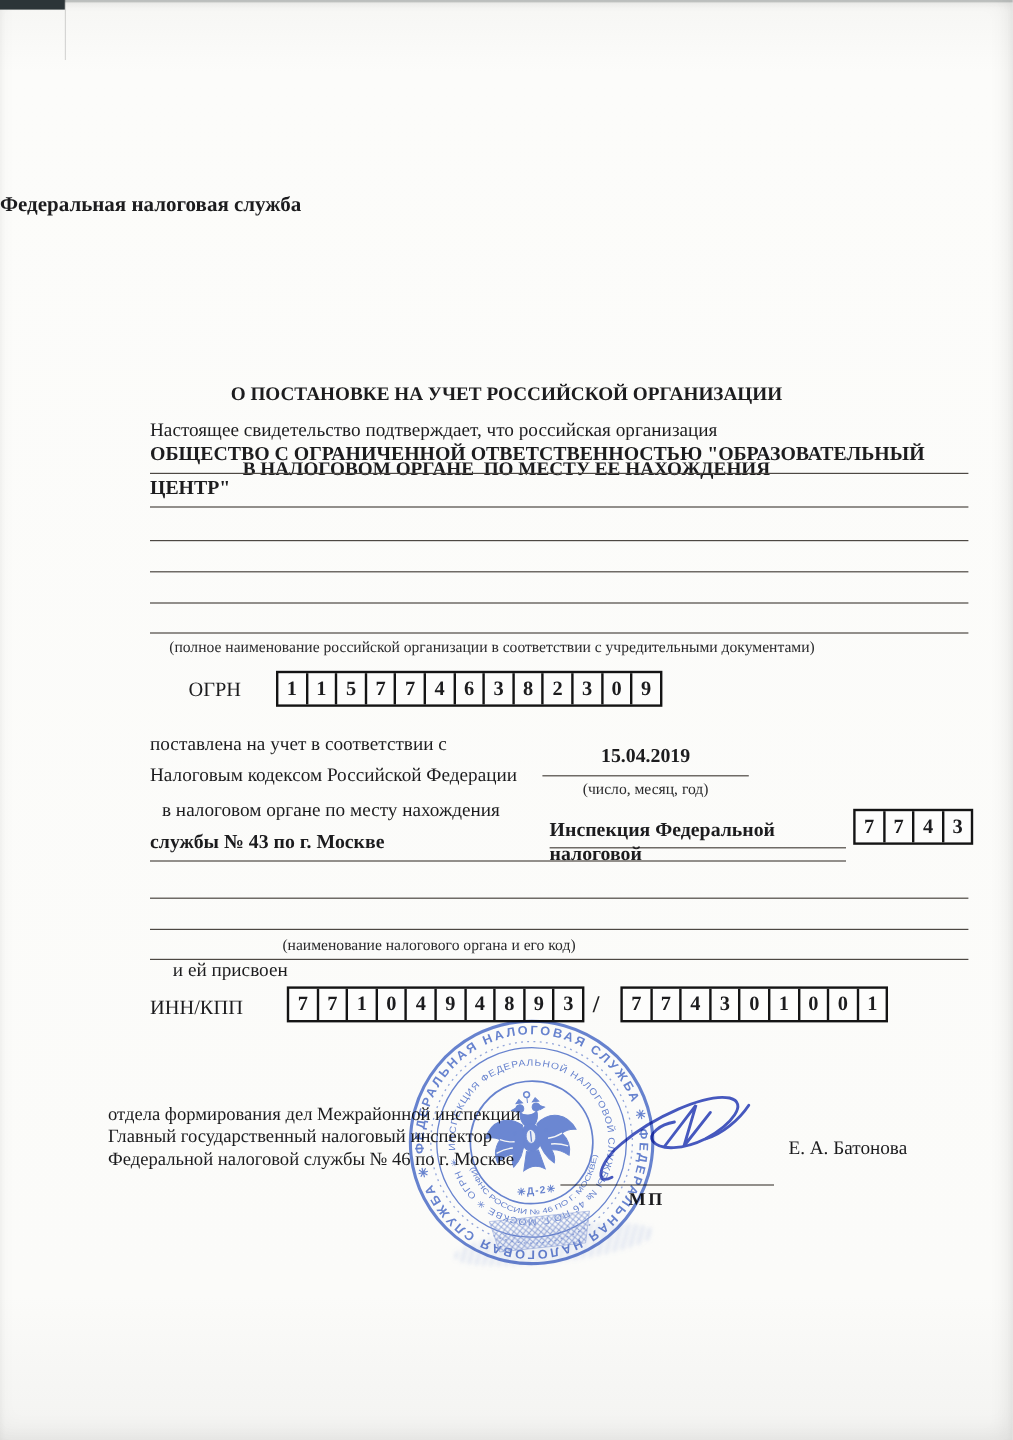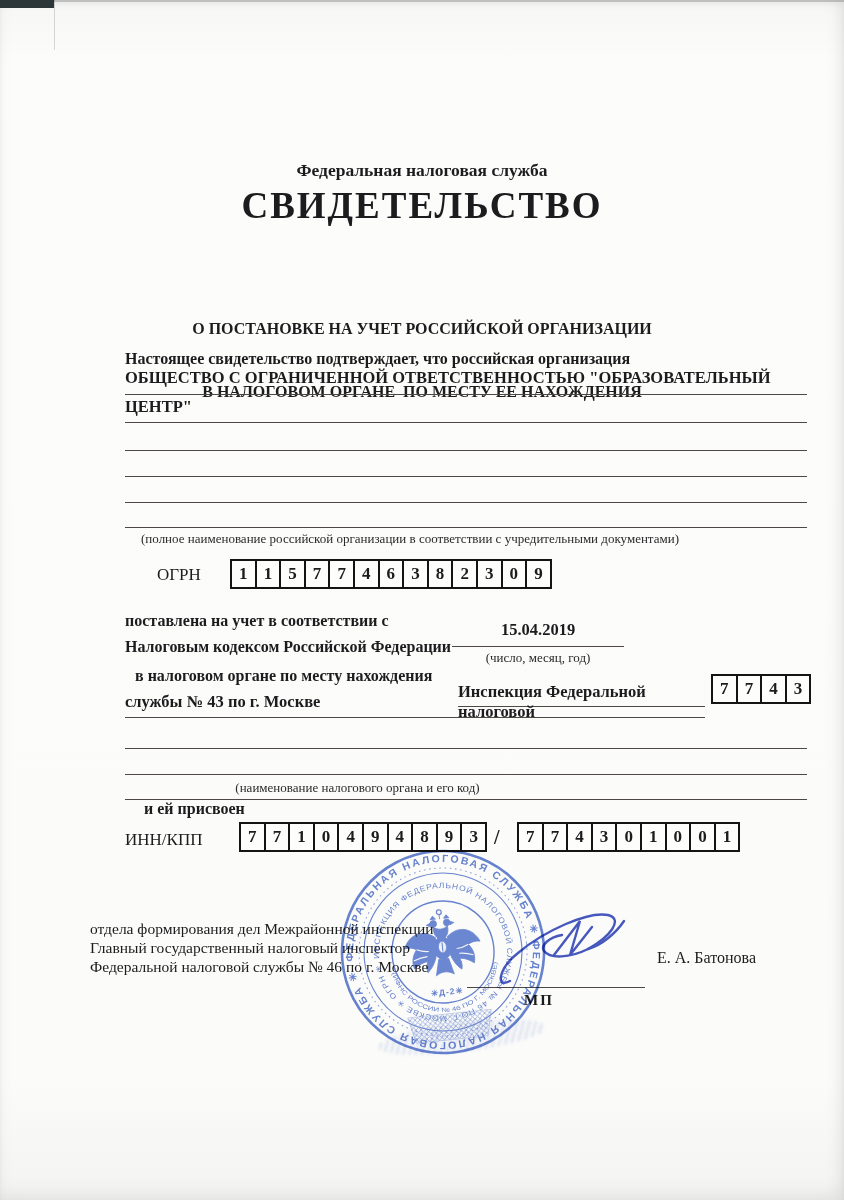--- a/index.html
+++ b/index.html
@@ -15,25 +15,25 @@
     background:linear-gradient(180deg,#f6f6f4 0,#fcfcfa 60px,#fbfbf9 90%,#f3f3f1 100%);
     box-shadow:inset -8px 0 14px rgba(0,0,0,.045), inset 0 -10px 16px rgba(0,0,0,.04), inset 0 4px 6px rgba(0,0,0,.05);
   }
   .abs{position:absolute;}
   
   .artifact-top{left:0;top:0;width:54px;height:8px;background:#2c3538;}
   .artifact-edge{left:54px;top:0;width:1px;height:50px;background:rgba(0,0,0,.14);}
   .artifact-strip{left:0;top:0;width:844px;height:2px;background:rgba(60,70,72,.25);}
   
   .form-meta{right:36px;top:82px;text-align:right;font-size:15.5px;line-height:20px;}
-  .agency{left:0;top:160px;width:844px;text-align:center;font-weight:bold;font-size:17.5px;}
+  .agency{left:0;top:160px;width:844px;font-weight:bold;font-size:17.5px;}
   .doc-title{left:0;top:184px;width:844px;text-align:center;font-weight:bold;font-size:37px;letter-spacing:2px;}
   .subtitle{left:0;top:276px;width:844px;text-align:center;font-weight:bold;font-size:16px;line-height:21px;white-space:pre;}
   
-  .t{font-size:16px;font-weight:bold;}
+  .t{font-size:16px;}
   .b{font-weight:bold;}
   .rule{border-bottom:1.5px solid #4d4843;}
   .caption{font-size:13px;color:#2a2a2c;text-align:center;}
   .intro{left:125px;top:350px;width:690px;}
   .org1{left:125px;top:368px;width:682px;height:26px;font-size:16.5px;}
   .org2{left:125px;top:397px;width:682px;height:25px;font-size:16.5px;}
   .blank-a1{left:125px;top:424px;width:682px;height:26px;}
   .blank-a2{left:125px;top:450px;width:682px;height:26px;}
   .blank-a3{left:125px;top:476px;width:682px;height:26px;}
   .blank-a4{left:125px;top:501px;width:682px;height:26px;}
@@ -77,21 +77,20 @@
 <body>
 
 <div class="page">
 
   <div class="abs artifact-strip"></div>
   <div class="abs artifact-top"></div>
   <div class="abs artifact-edge"></div>
 
 
   <div class="abs agency">Федеральная налоговая служба</div>
-  <div class="abs doc-title">СВИДЕТЕЛЬСТВО</div>
   <div class="abs subtitle">
     <div>О ПОСТАНОВКЕ НА УЧЕТ РОССИЙСКОЙ ОРГАНИЗАЦИИ</div>
     <div>В НАЛОГОВОМ ОРГАНЕ  ПО МЕСТУ ЕЕ НАХОЖДЕНИЯ</div>
   </div>
 
   <div class="abs t intro">Настоящее свидетельство подтверждает, что российская организация</div>
   <div class="abs b rule org1">ОБЩЕСТВО С ОГРАНИЧЕННОЙ ОТВЕТСТВЕННОСТЬЮ "ОБРАЗОВАТЕЛЬНЫЙ</div>
   <div class="abs b rule org2">ЦЕНТР"</div>
   <div class="abs rule blank-a1"></div>
   <div class="abs rule blank-a2"></div>

